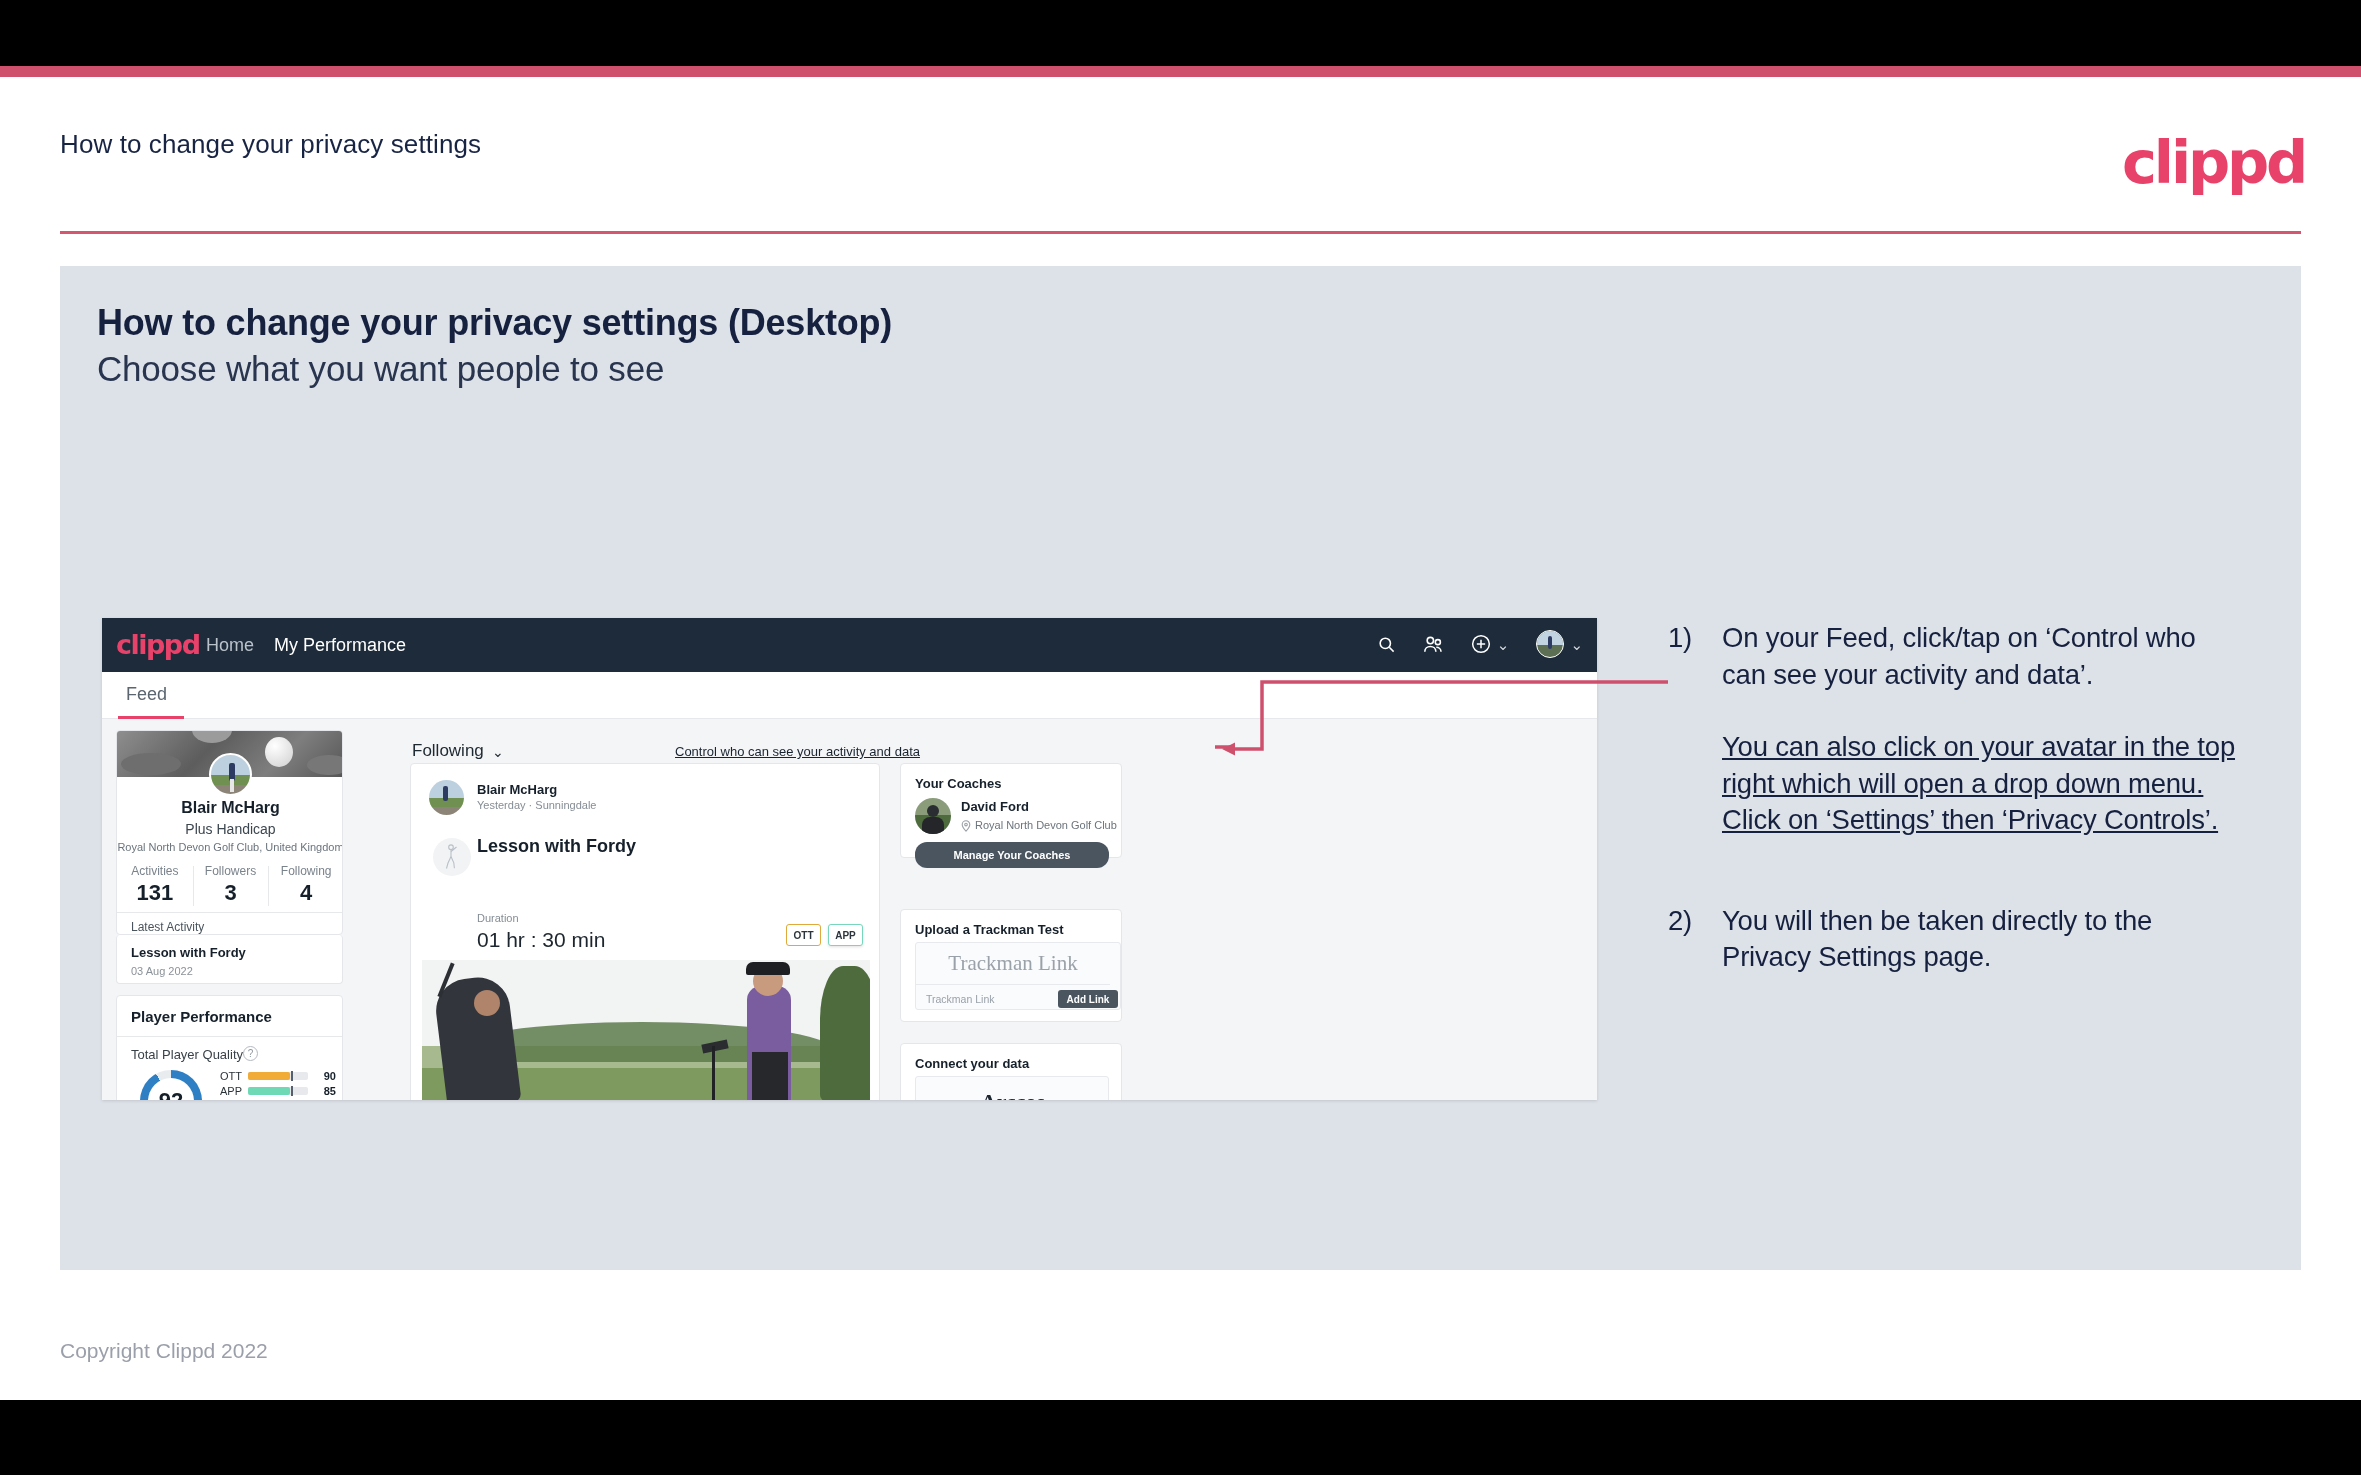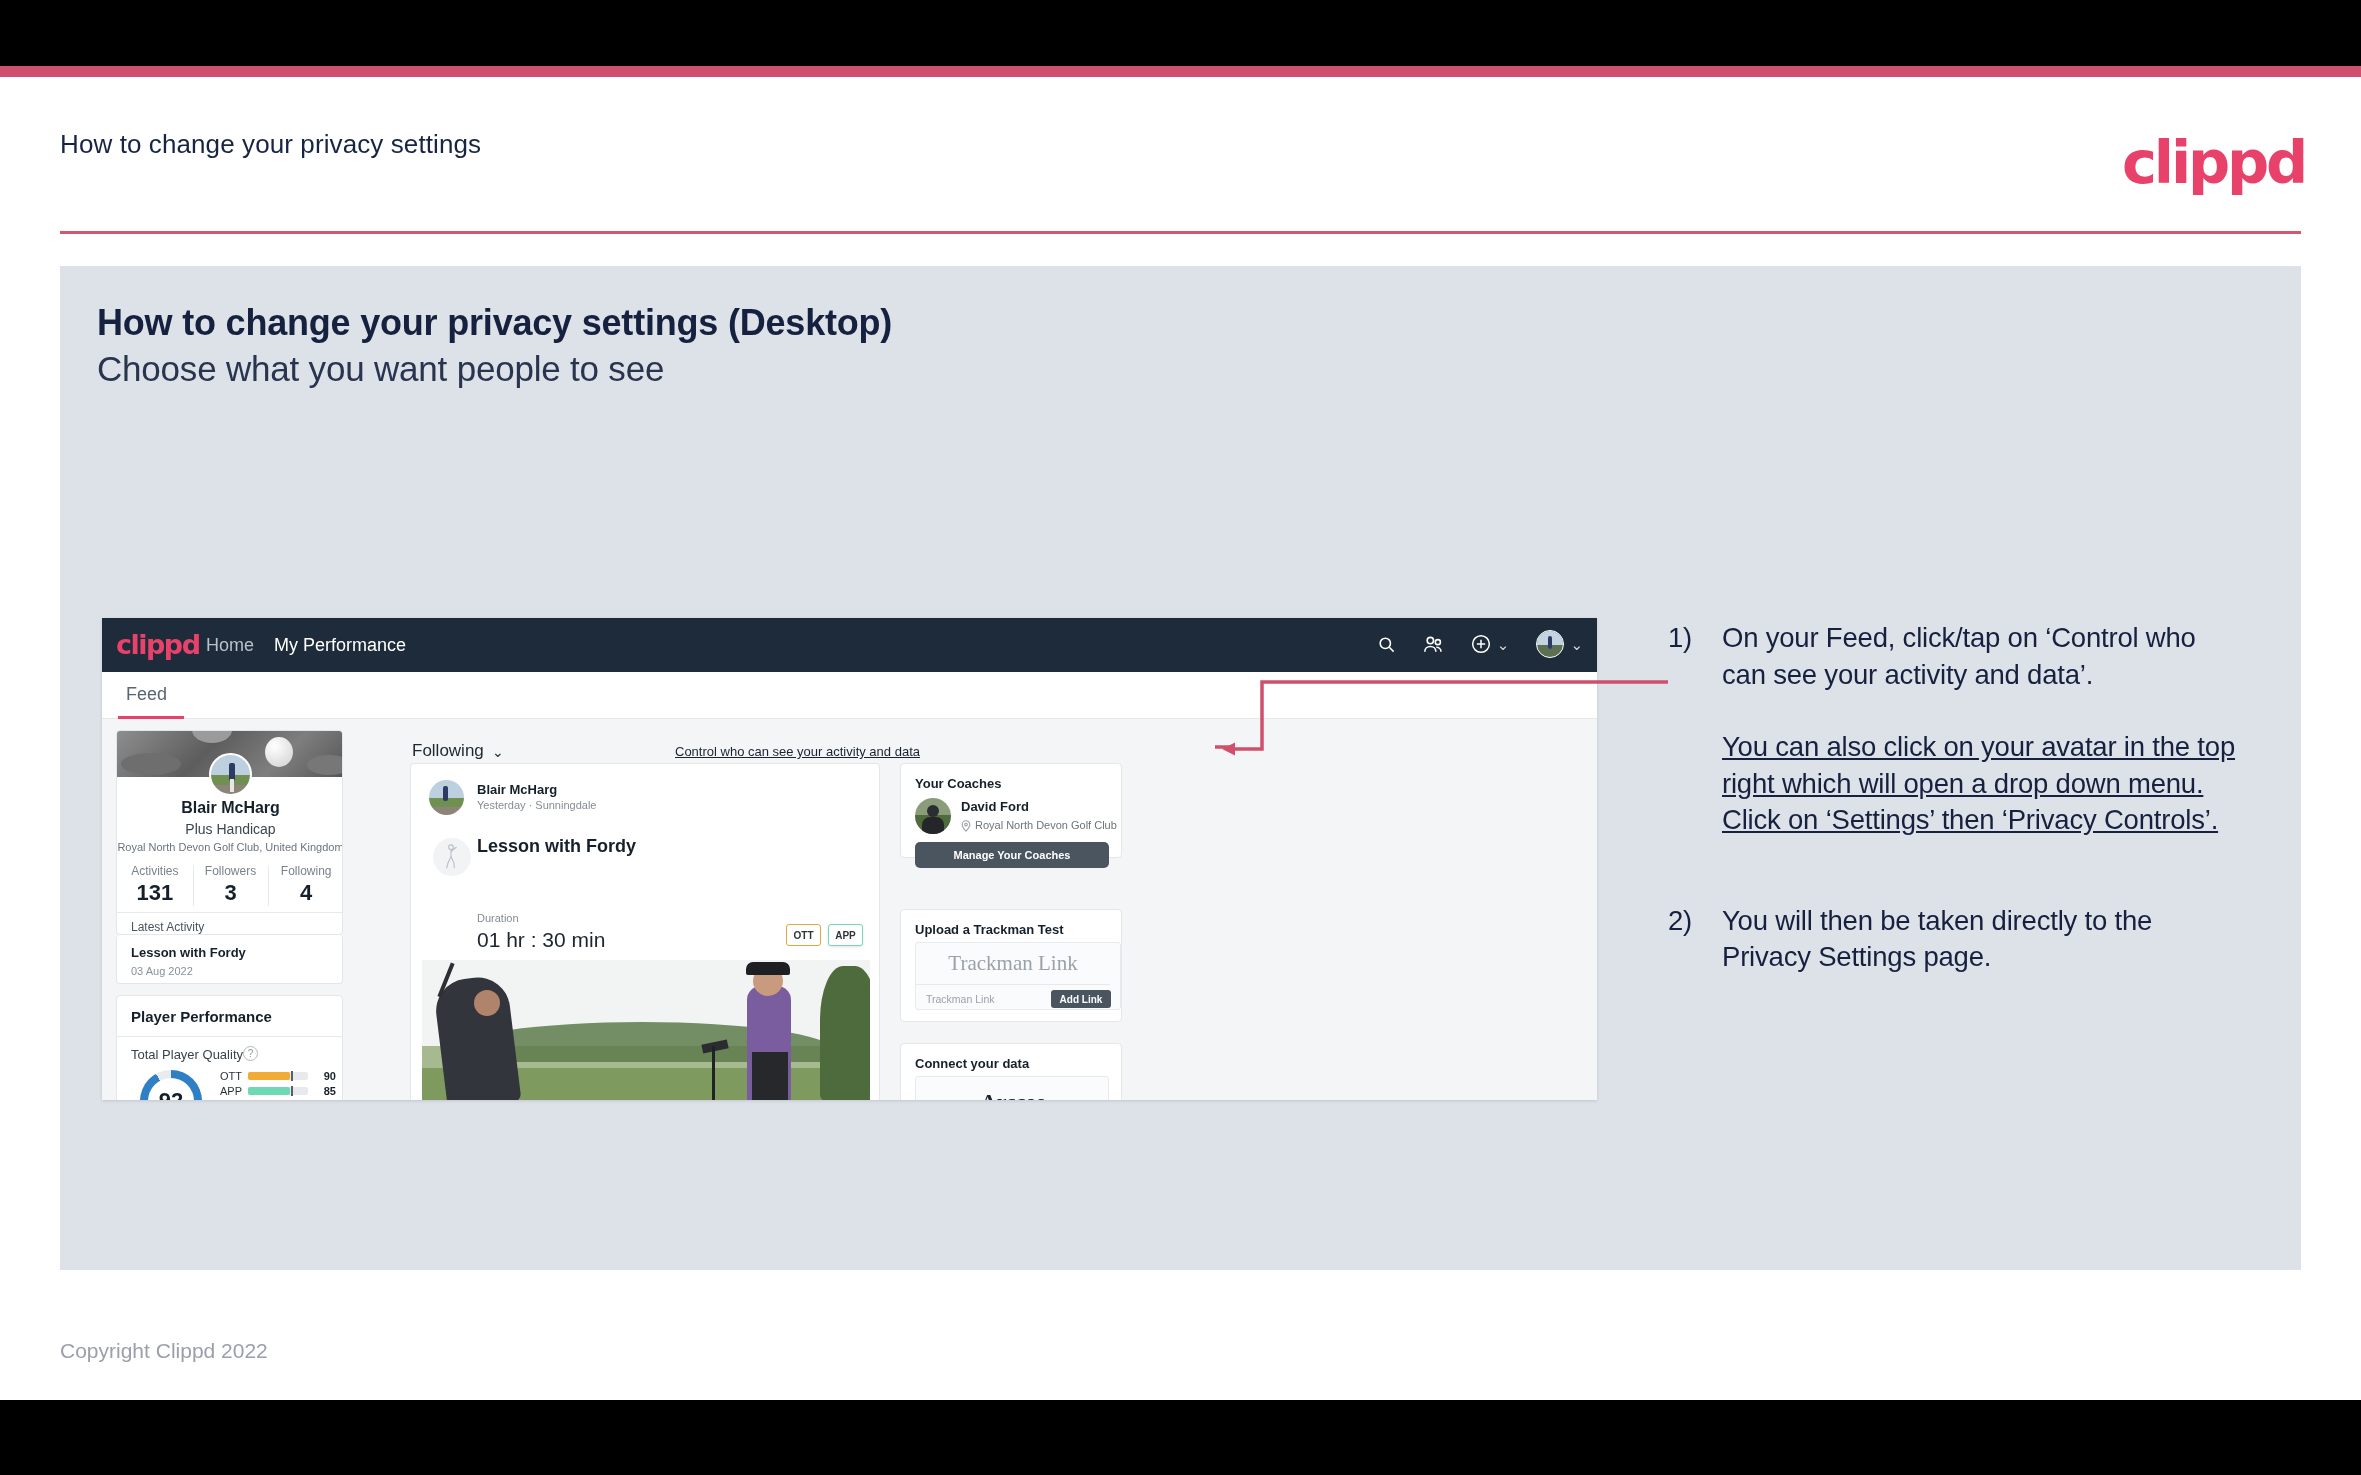--- a/index.html
+++ b/index.html
@@ -138,32 +138,32 @@
   
   .c-coach { left:798px; top:44px; width:222px; height:95px; }
   .cc-h { position:absolute; left:14px; top:12px; font-size:13px; font-weight:700; color:#16202b; }
   .cc-av { position:absolute; left:14px; top:34px; width:36px; height:36px; border-radius:50%; overflow:hidden;
            background:linear-gradient(#8a9c7a 0 48%, #4e6b3d 48% 100%); }
   .cc-av .hd { position:absolute; left:12px; top:7px; width:12px; height:12px; border-radius:50%; background:#2a2d31;}
   .cc-av .bd { position:absolute; left:7px; top:19px; width:22px; height:18px; border-radius:8px 8px 0 0; background:#24262a;}
   .cc-n { position:absolute; left:60px; top:35px; font-size:13px; font-weight:700; color:#16202b;text-align:right; }
   .cc-loc { position:absolute; left:74px; top:55px; font-size:11px; color:#6b747d; }
   .cc-pin { position:absolute; left:60px; top:54px; }
-  .cc-btn { position:absolute; left:14px; top:78px; width:194px; height:26px; background:#4a5560; border-radius:5px;
+  .cc-btn { position:absolute; left:14px; top:78px; width:194px; height:26px; background:#4a5560; border-radius:12px;
             color:#fff; font-size:11px; font-weight:700; display:flex; align-items:center; justify-content:center; }
 
   .c-track { left:798px; top:190px; width:222px; height:113px; }
   .ct-h { position:absolute; left:14px; top:12px; font-size:13px; font-weight:700; color:#16202b; }
   .ct-box { position:absolute; left:14px; top:32px; width:206px; height:68px; border:1px solid #e7e9ec; border-radius:3px;
             background:#fafbfc; }
   .ct-logo { position:absolute; left:0; top:8px; width:194px; text-align:center; font-size:21px; color:#9aa1a9;
              font-family:"Liberation Serif", serif; }
   .ct-div { position:absolute; left:0; top:41px; width:194px; height:1px; background:#e7e9ec; }
   .ct-ph { position:absolute; left:10px; top:50px; font-size:10.5px; color:#9aa1a9; }
-  .ct-btn { position:absolute; right:9px; top:47px; width:60px; height:18px; background:#4a5560; border-radius:3px;
+  .ct-btn { position:absolute; right:2px; top:47px; width:60px; height:18px; background:#4a5560; border-radius:3px;
             color:#fff; font-size:10px; font-weight:700; display:flex; align-items:center; justify-content:center; }
 
   .c-conn { left:798px; top:324px; width:222px; height:72px; overflow:hidden; }
   .cn-h { position:absolute; left:14px; top:12px; font-size:13px; font-weight:700; color:#16202b; }
   .cn-box { position:absolute; left:14px; top:32px; width:194px; height:60px; border:1px solid #e7e9ec; border-radius:3px;
             background:#fafbfc; }
   .cn-logo { position:absolute; left:0; top:12px; width:194px; text-align:center; font-size:22px; font-weight:700;
              color:#1c2530; font-family:"Liberation Serif", serif; }
 
   

